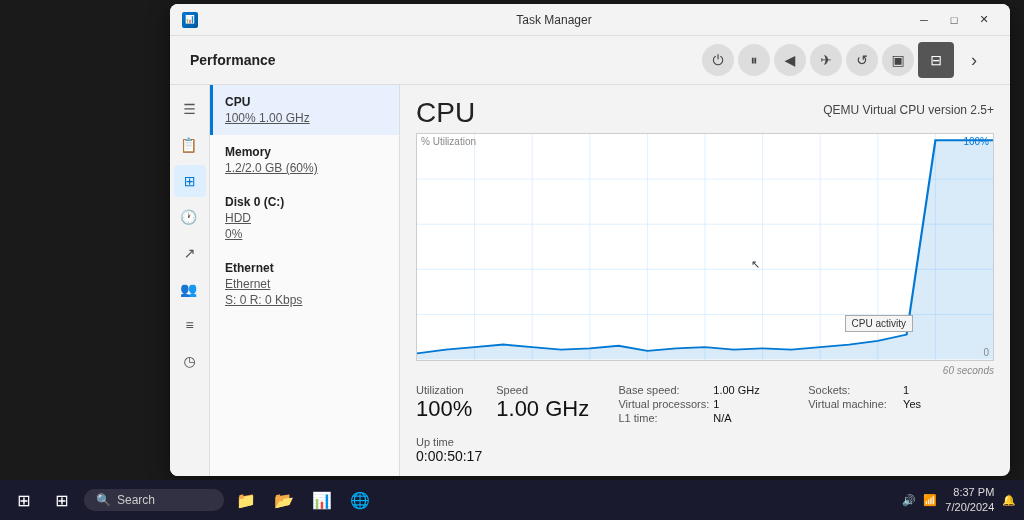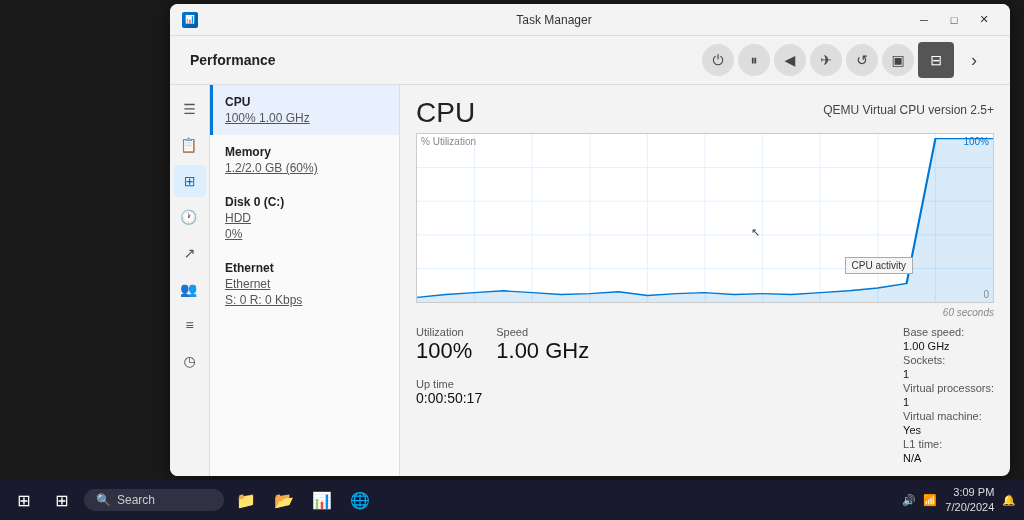--- a/index.html
+++ b/index.html
@@ -287,21 +287,21 @@
     .stat-value-medium {
       font-size: 18px;
       font-weight: 300;
       color: #111;
       line-height: 1.2;
     }
 
     
     .info-grid {
       display: grid;
-      grid-template-columns: 1fr;
+      grid-template-columns: 1fr 1fr 1fr 1fr;
       gap: 2px 4px;
       font-size: 11px;
       color: #333;
       margin-left: auto;
       align-self: flex-start;
     }
     .info-key { color: #555; }
     .info-val { color: #111; }
 
     
@@ -523,18 +523,18 @@
     <span>Search</span>
   </div>
   <div class="taskbar-btn">📁</div>
   <div class="taskbar-btn">📂</div>
   <div class="taskbar-btn">📊</div>
   <div class="taskbar-btn">🌐</div>
   <div class="taskbar-right">
     <span>🔊</span>
     <span>📶</span>
     <div class="taskbar-clock">
-      <div>3:09 PM</div>
+      <div>8:37 PM</div>
       <div>7/20/2024</div>
     </div>
     <span>🔔</span>
   </div>
 </div>
 
 </body></html>

